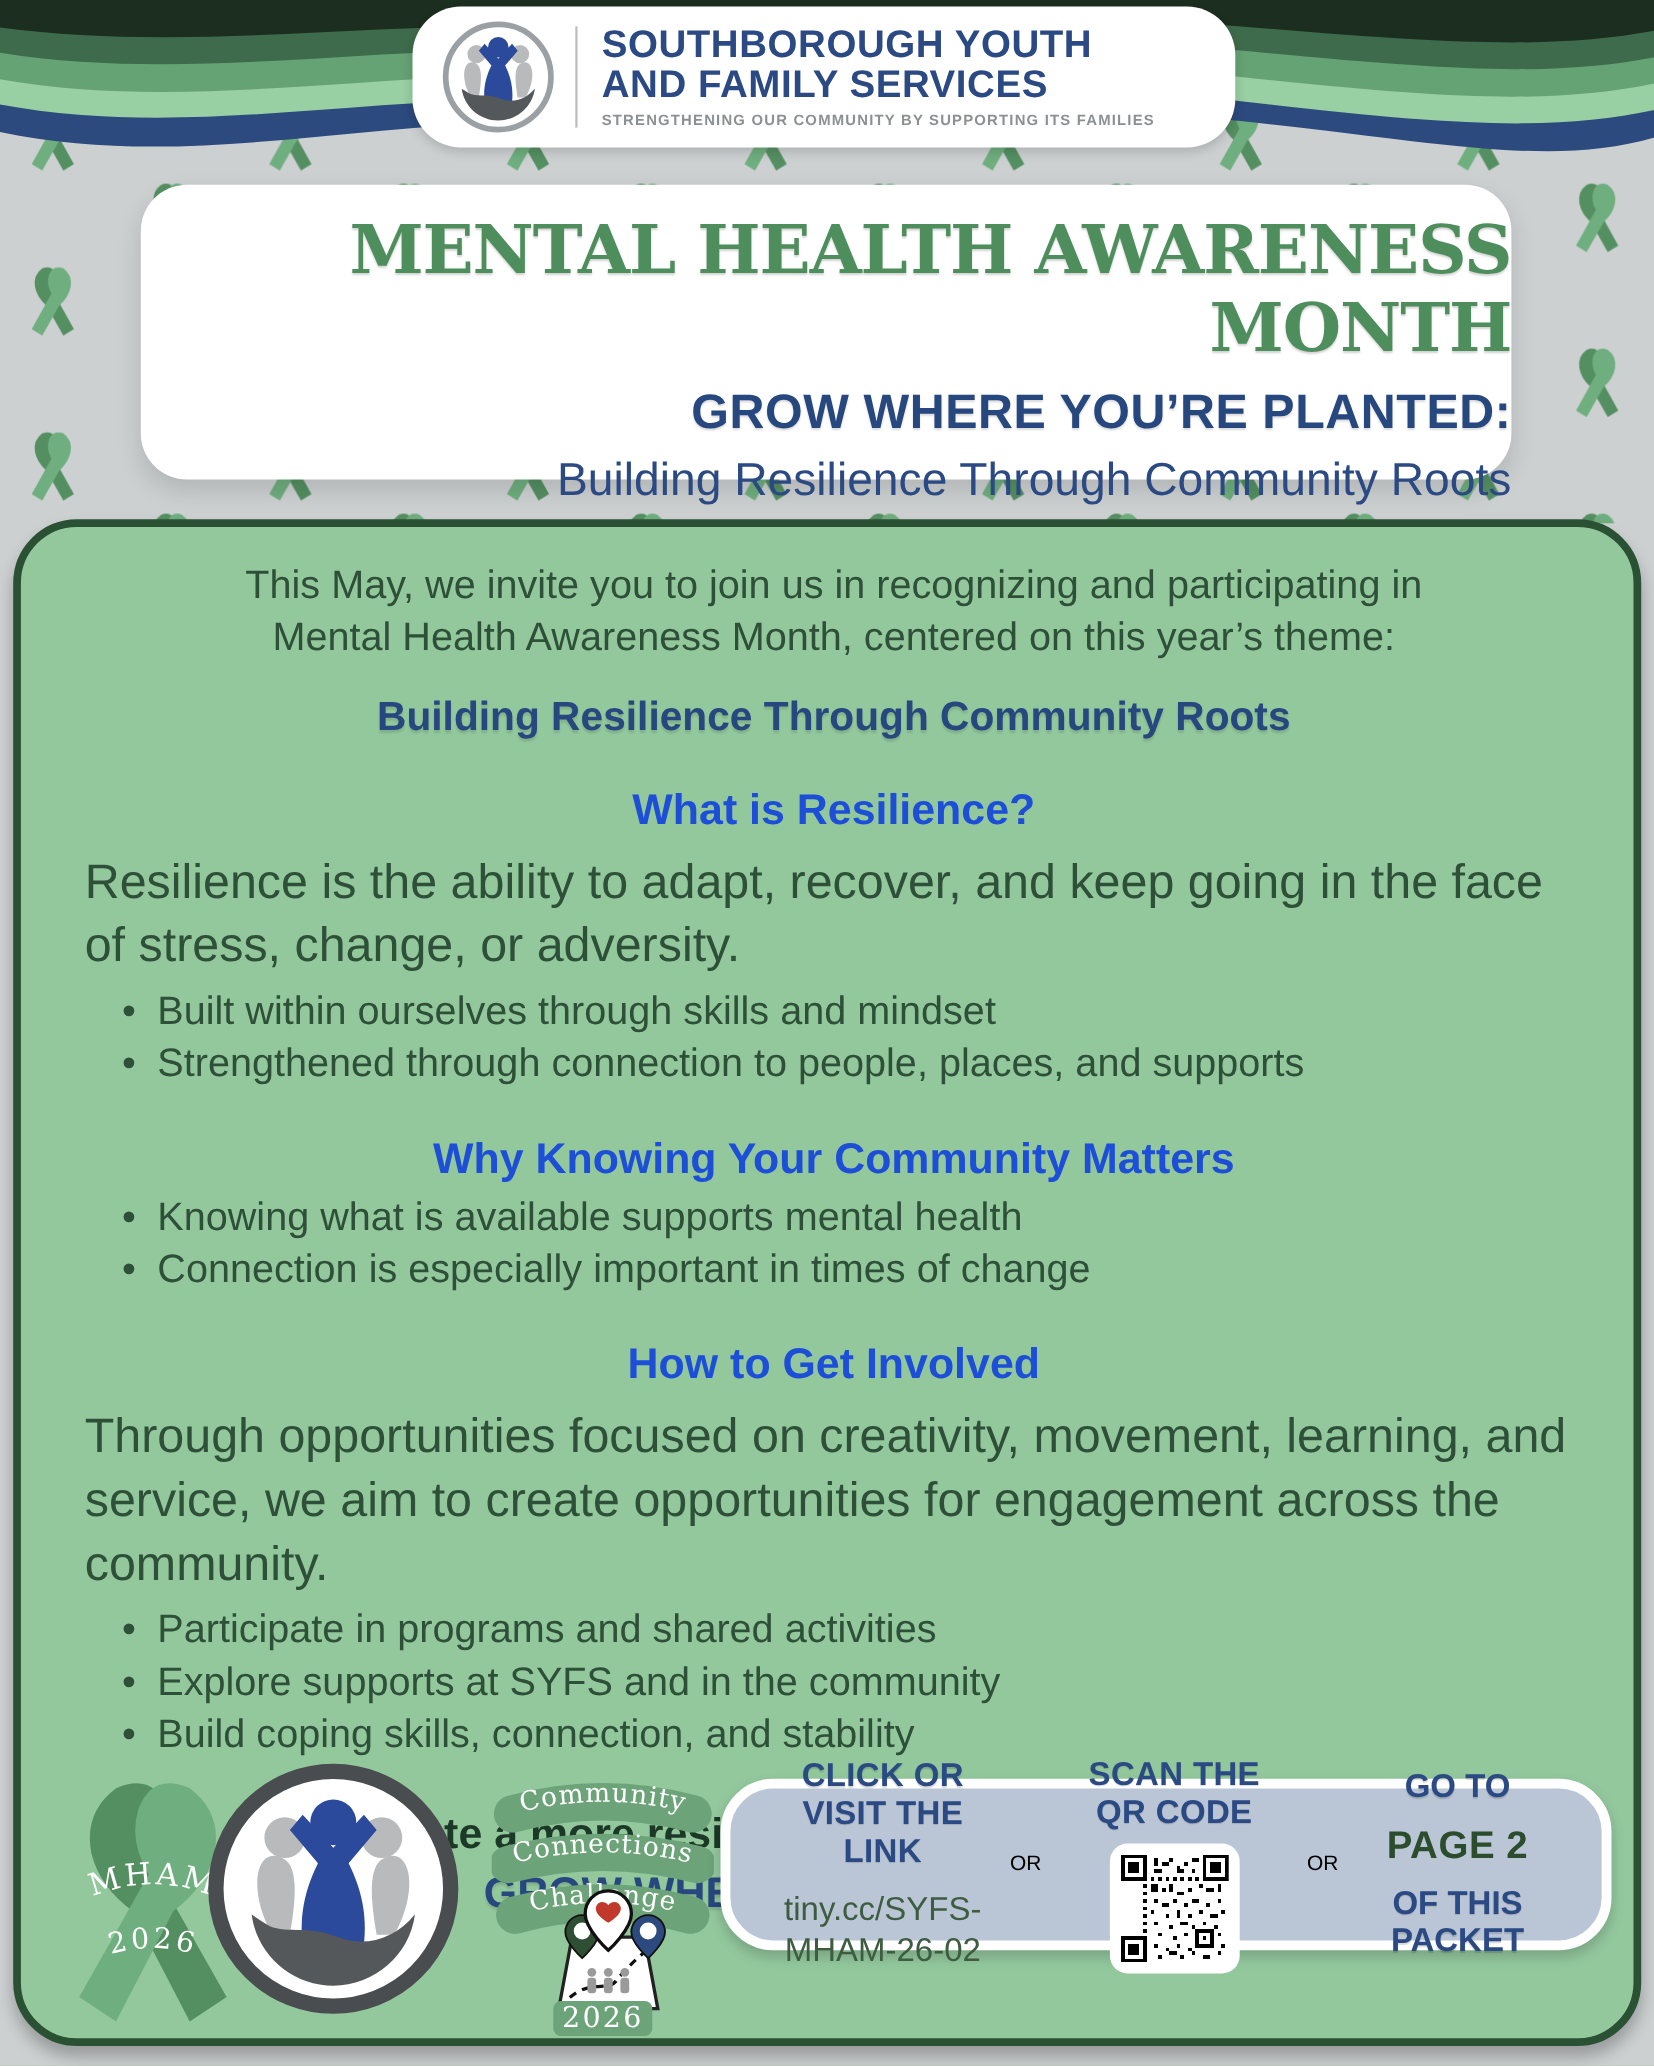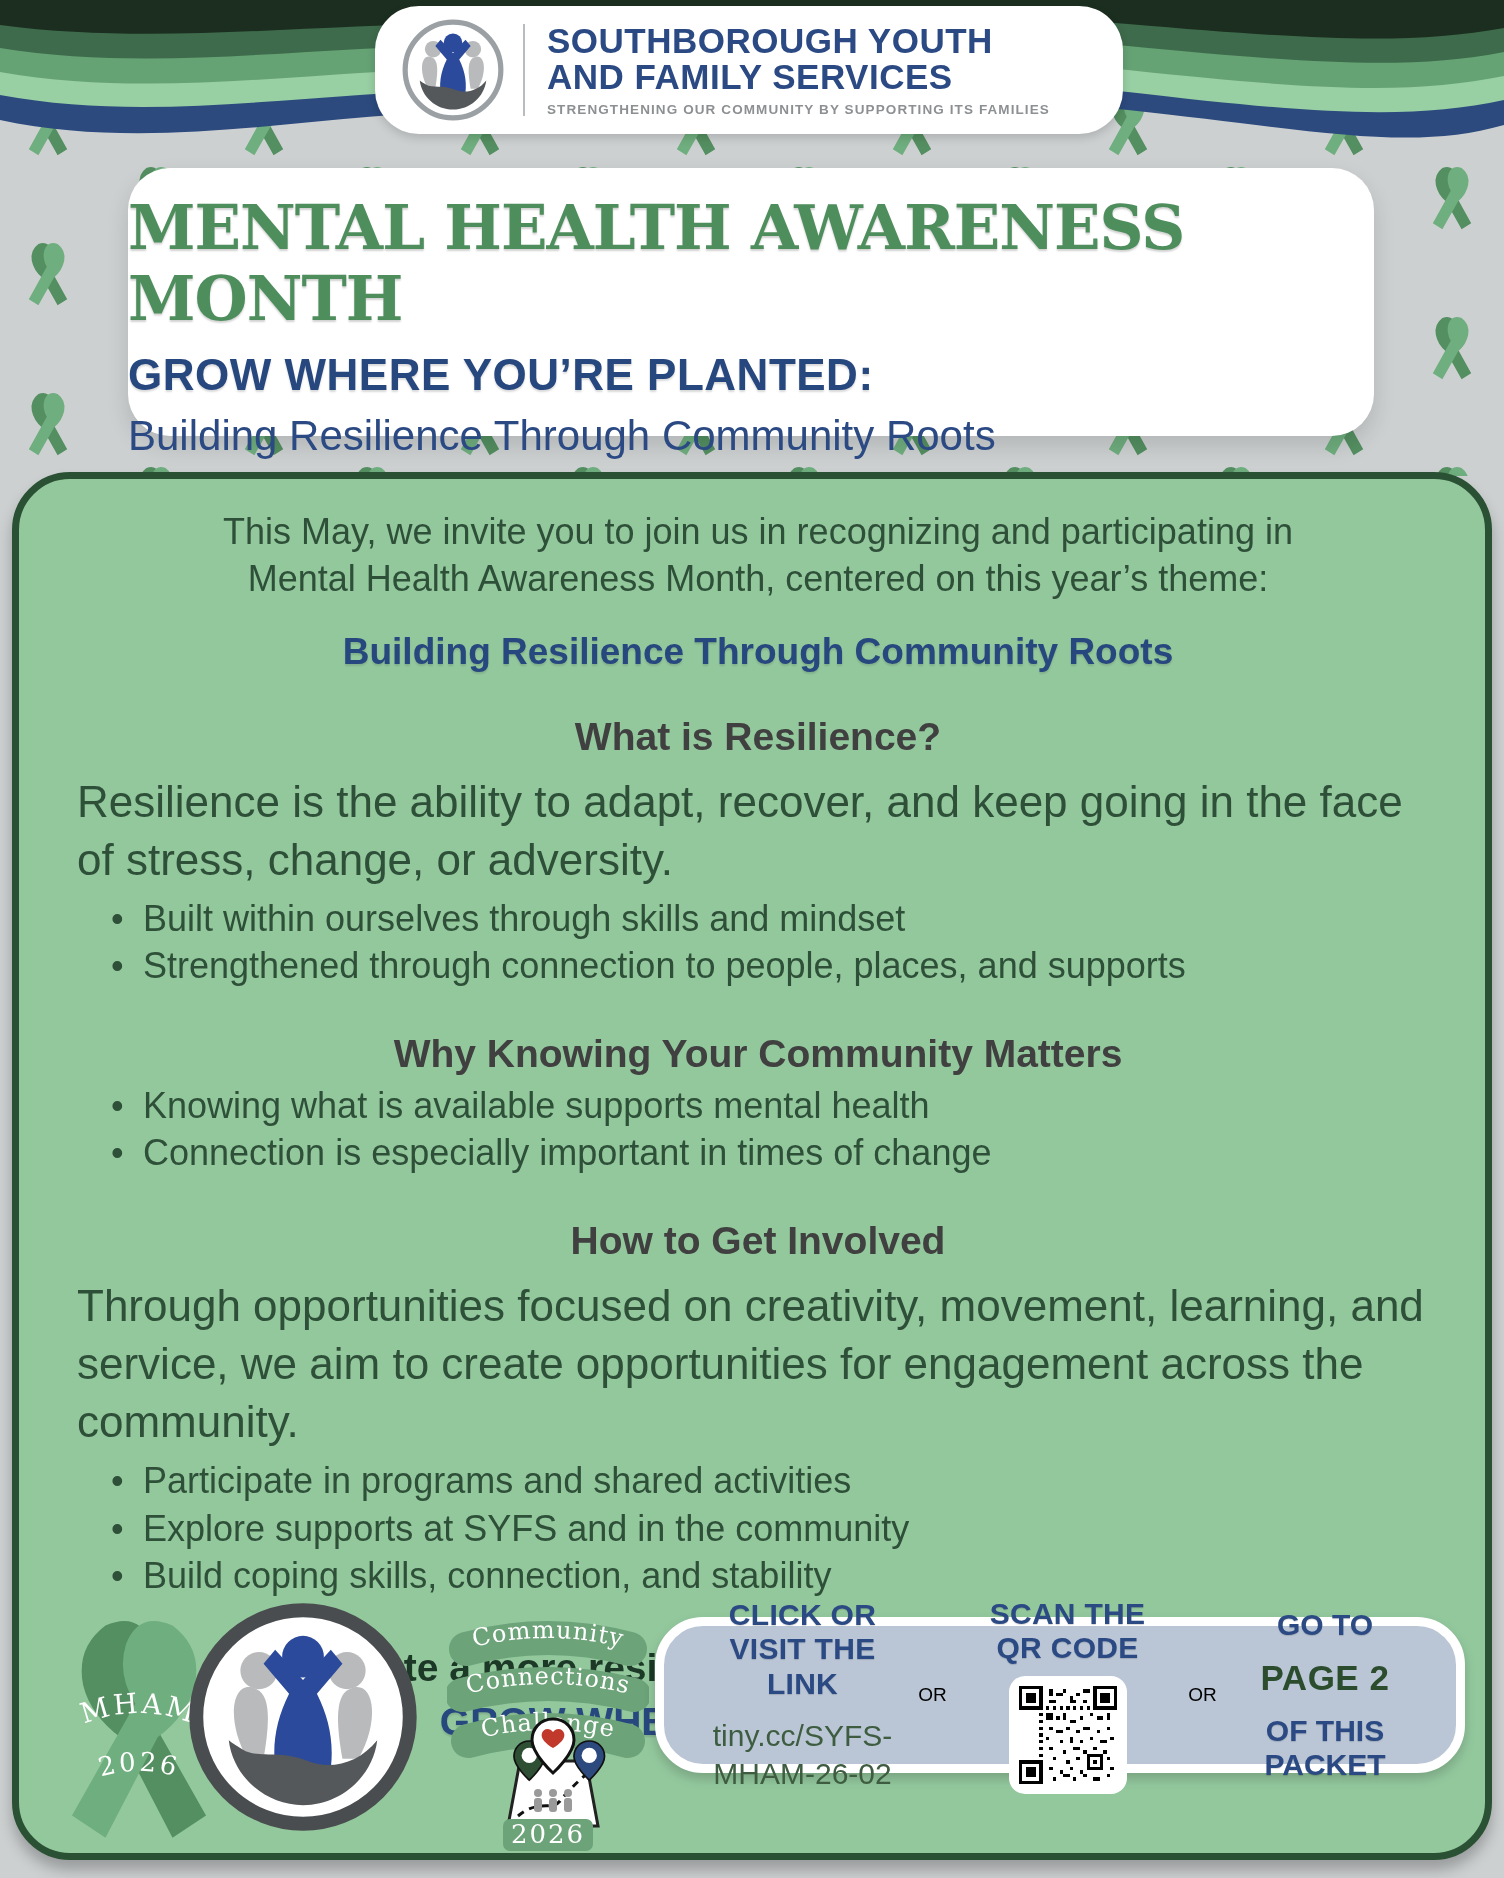--- a/index.html
+++ b/index.html
@@ -22,42 +22,42 @@
     box-shadow:0 4px 10px rgba(0,0,0,.15);
   }
   .logo-circle { width:104px; height:104px; flex:0 0 auto; }
   .logo-divider { width:2px; height:92px; background:#b9bcbe; margin:0 22px 0 18px; }
   .org-text { display:flex; flex-direction:column; }
   .org-name { color:#2b4a84; font-weight:bold; font-size:35px; line-height:1.04; letter-spacing:.5px; }
   .org-tagline { color:#8d9092; font-size:13.5px; letter-spacing:1.1px; margin-top:7px; font-weight:bold; }
   
   .title-card {
     position:absolute; left:128px; top:168px; width:1246px; height:268px;
-    background:#ffffff; border-radius:42px; text-align:left;
+    background:#ffffff; border-radius:42px; text-align:right;
     padding-top:24px;
     box-shadow:0 10px 22px rgba(0,0,0,.13);
   }
   .main-title {
     font-family:"DejaVu Serif", serif; font-weight:bold;
     color:#4e8e5d; font-size:61px; letter-spacing:-1px;
     text-shadow:0 2px 2px rgba(0,0,0,.18);
   }
   .sub1 { color:#27477f; font-size:44px; font-weight:bold; margin-top:16px; letter-spacing:.5px; text-shadow:0 2px 2px rgba(0,0,0,.15);}
   .sub2 { color:#2b4a84; font-size:42px; font-weight:normal; margin-top:12px; }
   
   .panel {
     position:absolute; left:12px; top:472px; width:1480px; height:1388px;
     background:#93c89d; border:7px solid #2a5134; border-radius:58px;
     padding:30px 46px 0 58px;
     color:#2e4f38;
     box-shadow:0 10px 14px rgba(0,0,0,.25);
   }
   .intro { text-align:center; font-size:36px; line-height:1.3; }
   .theme { text-align:center; font-size:37px; font-weight:bold; color:#27477f; margin-top:28px; text-shadow:0 2px 2px rgba(0,0,0,.12);}
-  .sec-h { text-align:center; font-size:39px; font-weight:bold; color:#404040; margin-top:42px; }
+  .sec-h { text-align:center; font-size:39px; font-weight:bold; color:#1d4ed8; margin-top:42px; }
   .sec-p { font-size:44px; line-height:1.32; margin-top:14px; }
   ul.blist { list-style:none; margin-top:6px; }
   ul.blist li { font-size:36px; line-height:1.32; padding-left:66px; position:relative; }
   ul.blist li::before { content:"•"; position:absolute; left:34px; }
   .closing1 { text-align:center; font-size:39px; font-weight:bold; color:#1c3826; margin-top:46px; }
   .closing2 { text-align:center; font-size:39px; font-weight:bold; color:#27477f; margin-top:10px; text-shadow:0 2px 2px rgba(0,0,0,.12);}
   
   .mham-ribbon { position:absolute; left:26px; top:1128px; width:188px; height:242px; }
   .footer-logo { position:absolute; left:168px; top:1122px; width:232px; height:232px; }
   .challenge-badge { position:absolute; left:428px; top:1122px; width:202px; height:250px; }

